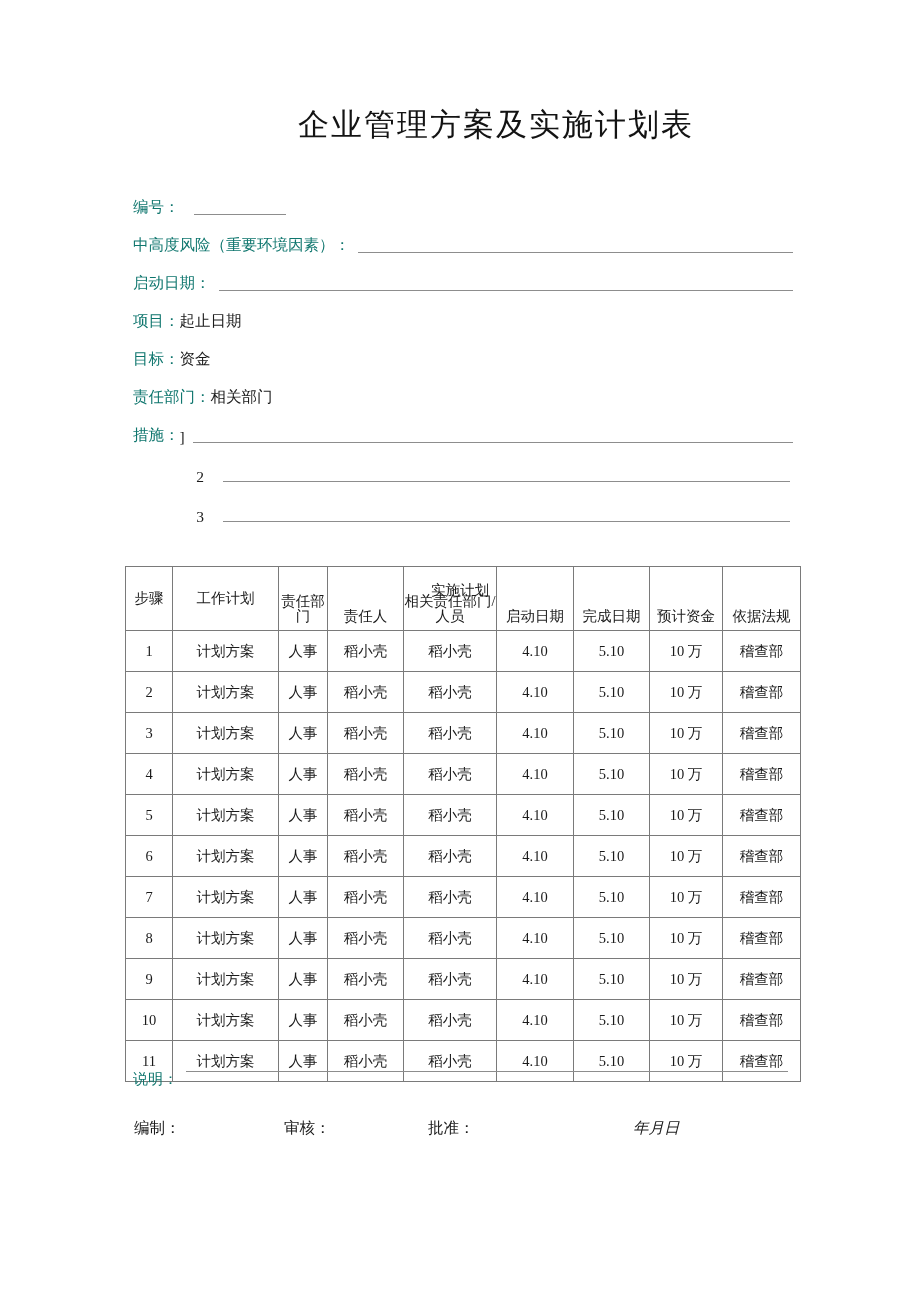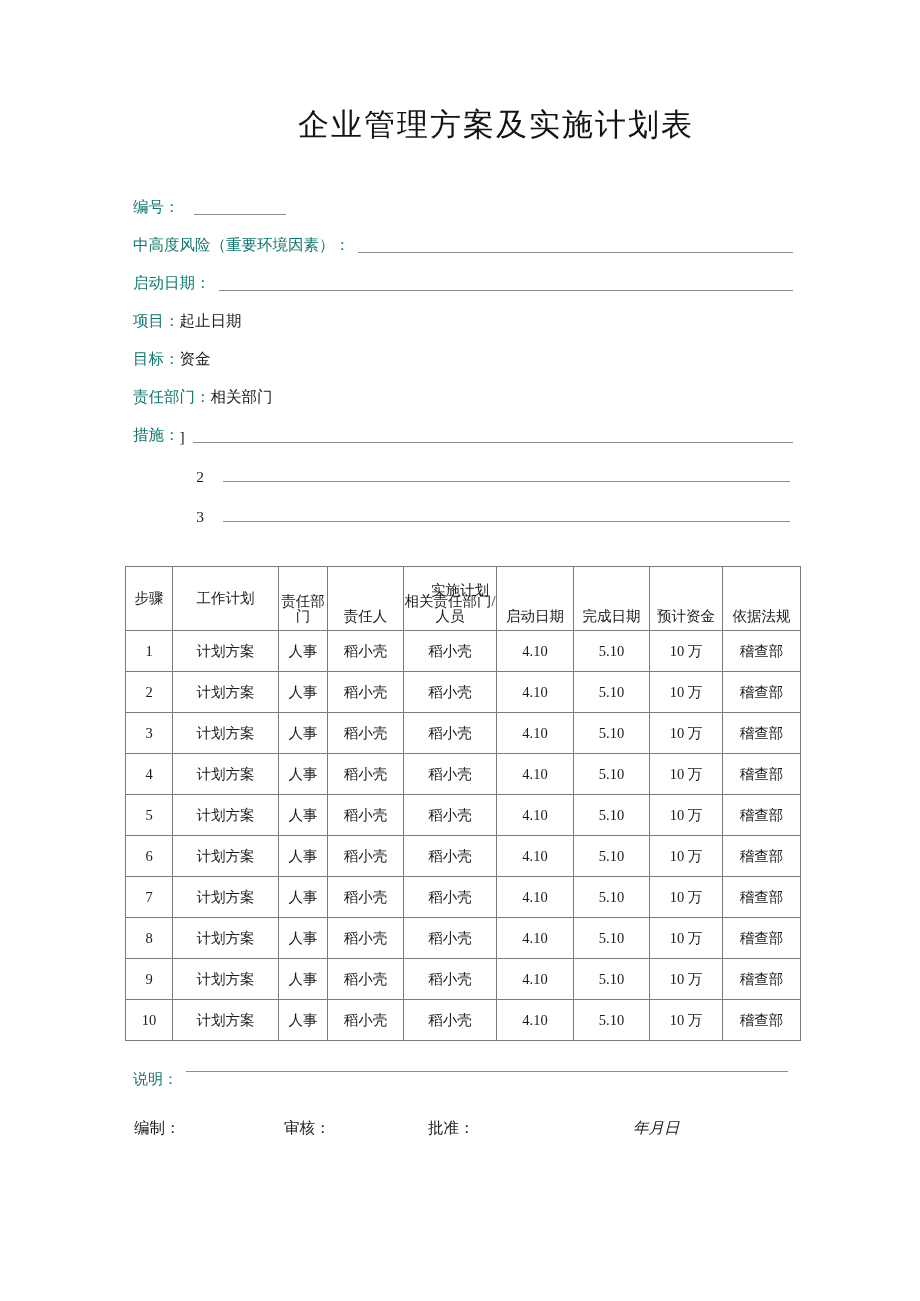--- a/index.html
+++ b/index.html
@@ -364,20 +364,31 @@
           <td>10</td>
           <td>计划方案</td>
           <td>人事</td>
           <td>稻小壳</td>
           <td>稻小壳</td>
           <td>4.10</td>
           <td>5.10</td>
           <td>10 万</td>
           <td>稽查部</td>
         </tr>
+        <tr>
+          <td>11</td>
+          <td>计划方案</td>
+          <td>人事</td>
+          <td>稻小壳</td>
+          <td>稻小壳</td>
+          <td>4.10</td>
+          <td>5.10</td>
+          <td>10 万</td>
+          <td>稽查部</td>
+        </tr>
       </tbody>
   </table>
 
   <div class="note-row">
     <span class="form-label">说明：</span>
     <span class="rule rule-long"></span>
   </div>
 
   <div class="sign-row">
     <span class="sign-item sign-prepare">编制：</span>

